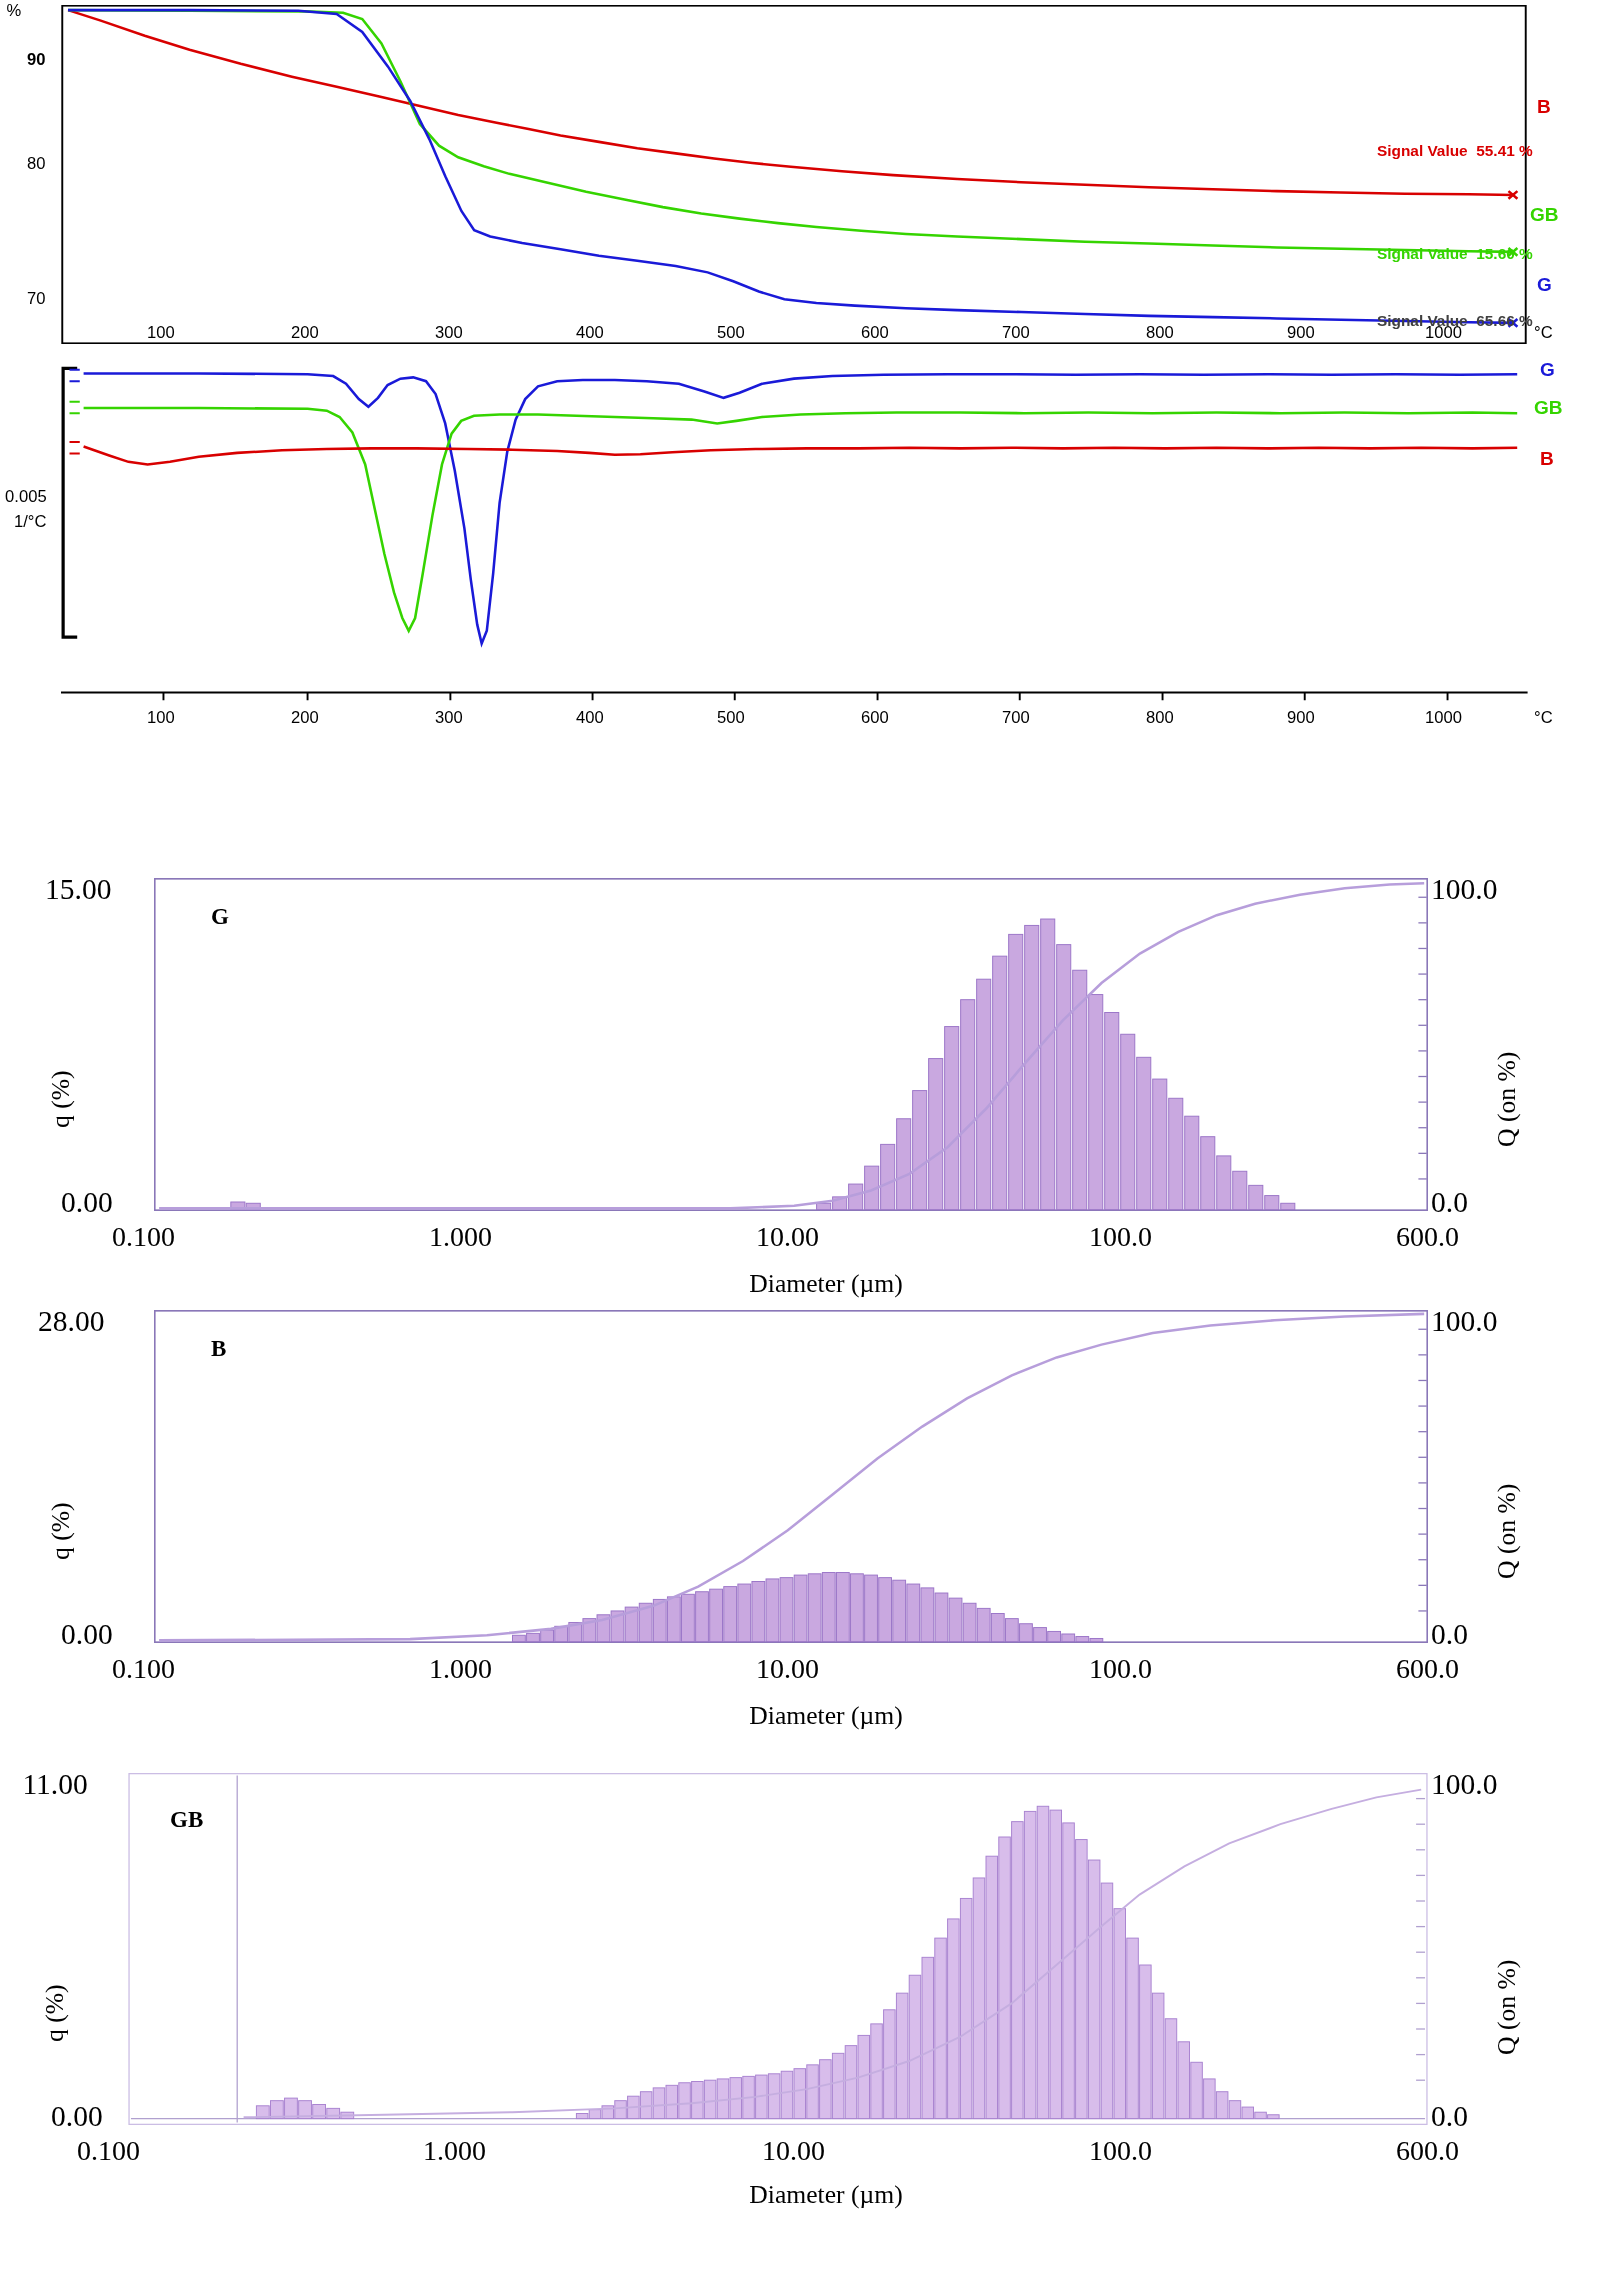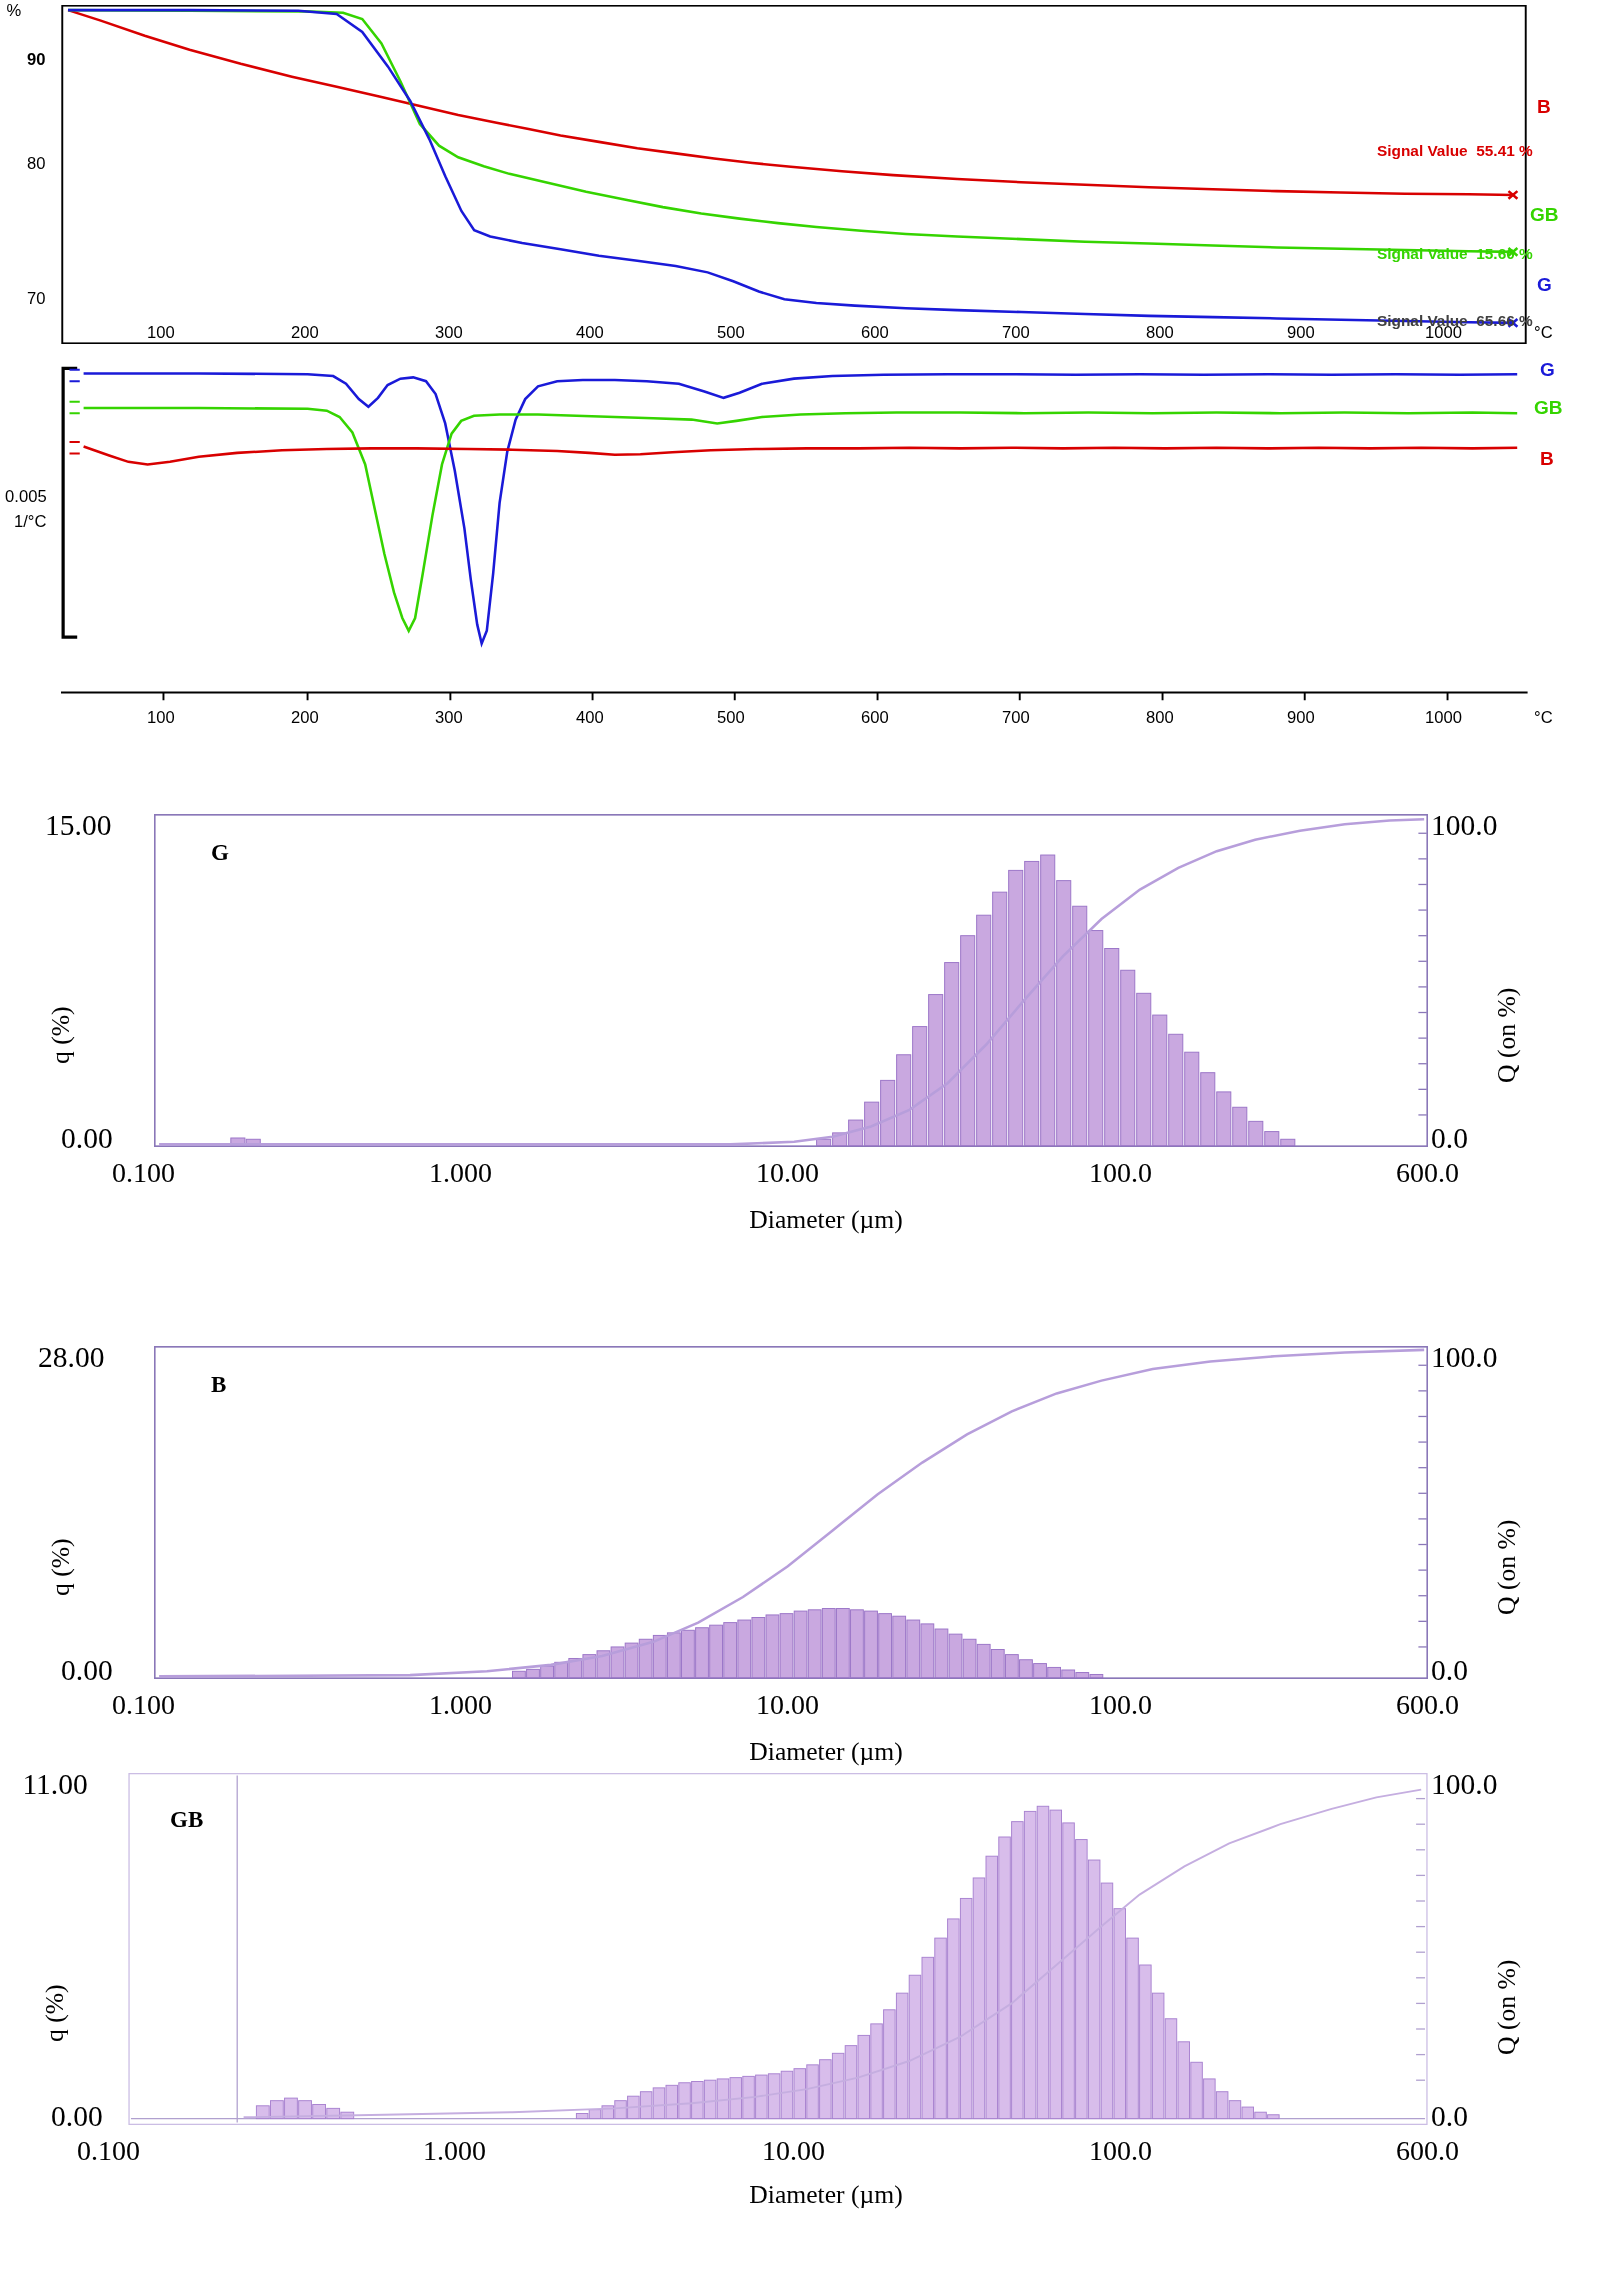--- a/index.html
+++ b/index.html
@@ -117,21 +117,21 @@
     <span class="axlabel" style="left:576px;top:708px;">400</span>
     <span class="axlabel" style="left:717px;top:708px;">500</span>
     <span class="axlabel" style="left:861px;top:708px;">600</span>
     <span class="axlabel" style="left:1002px;top:708px;">700</span>
     <span class="axlabel" style="left:1146px;top:708px;">800</span>
     <span class="axlabel" style="left:1287px;top:708px;">900</span>
     <span class="axlabel" style="left:1425px;top:708px;">1000</span>
     <span class="axlabel" style="left:1534px;top:708px;">°C</span>
   </div>
 
-  <div class="psd" style="top:808px;width:1558px;height:384px;font-family:Liberation Serif, serif;">
+  <div class="psd" style="top:872px;width:1558px;height:384px;font-family:Liberation Serif, serif;">
     <span class="tick" style="left:45px;top:0.6px;font-size:29.5px;">15.00</span>
     <span class="tick" style="left:61px;top:314px;font-size:29.5px;">0.00</span>
     <span class="tick" style="left:1431px;top:0.6px;font-size:29.5px;">100.0</span>
     <span class="tick" style="left:1431px;top:314px;font-size:29.5px;">0.0</span>
     <span class="ytitle" style="left:46px;top:256px;">q (%)</span>
     <span class="ytitle" style="left:1492px;top:275px;">Q (on %)</span>
 
     <svg style="position:absolute;left:154px;top:6.4px;" width="1274" height="333" viewBox="0 0 1990 520">
       <rect x="1" y="1" width="1988" height="518" fill="#fff" stroke="#8a77b8" stroke-width="3"></rect>
       <g fill="#c9a8e0" stroke="#9a74c7" stroke-width="1.5">
@@ -188,21 +188,21 @@
     <span class="sampleid" style="left:211px;top:32px;">G</span>
 
     <span class="tick" style="left:112px;top:349px;">0.100</span>
     <span class="tick" style="left:429px;top:349px;">1.000</span>
     <span class="tick" style="left:756px;top:349px;">10.00</span>
     <span class="tick" style="left:1089px;top:349px;">100.0</span>
     <span class="tick" style="left:1396px;top:349px;">600.0</span>
     <span class="xtitle" style="left:826px;top:397px;transform:translateX(-50%);">Diameter (µm)</span>
   </div>
 
-  <div class="psd" style="top:1340px;width:1352px;height:384px;">
+  <div class="psd" style="top:1304px;width:1352px;height:384px;">
     <span class="tick" style="left:38px;top:0.6px;font-size:29.5px;">28.00</span>
     <span class="tick" style="left:61px;top:314px;font-size:29.5px;">0.00</span>
     <span class="tick" style="left:1431px;top:0.6px;font-size:29.5px;">100.0</span>
     <span class="tick" style="left:1431px;top:314px;font-size:29.5px;">0.0</span>
     <span class="ytitle" style="left:46px;top:256px;">q (%)</span>
     <span class="ytitle" style="left:1492px;top:275px;">Q (on %)</span>
 
     <svg style="position:absolute;left:154px;top:6.4px;" width="1274" height="333" viewBox="0 0 1990 520">
       <rect x="1" y="1" width="1988" height="518" fill="#fff" stroke="#8a77b8" stroke-width="3"></rect>
       <g fill="#c9a8e0" stroke="#9a74c7" stroke-width="1.5">

